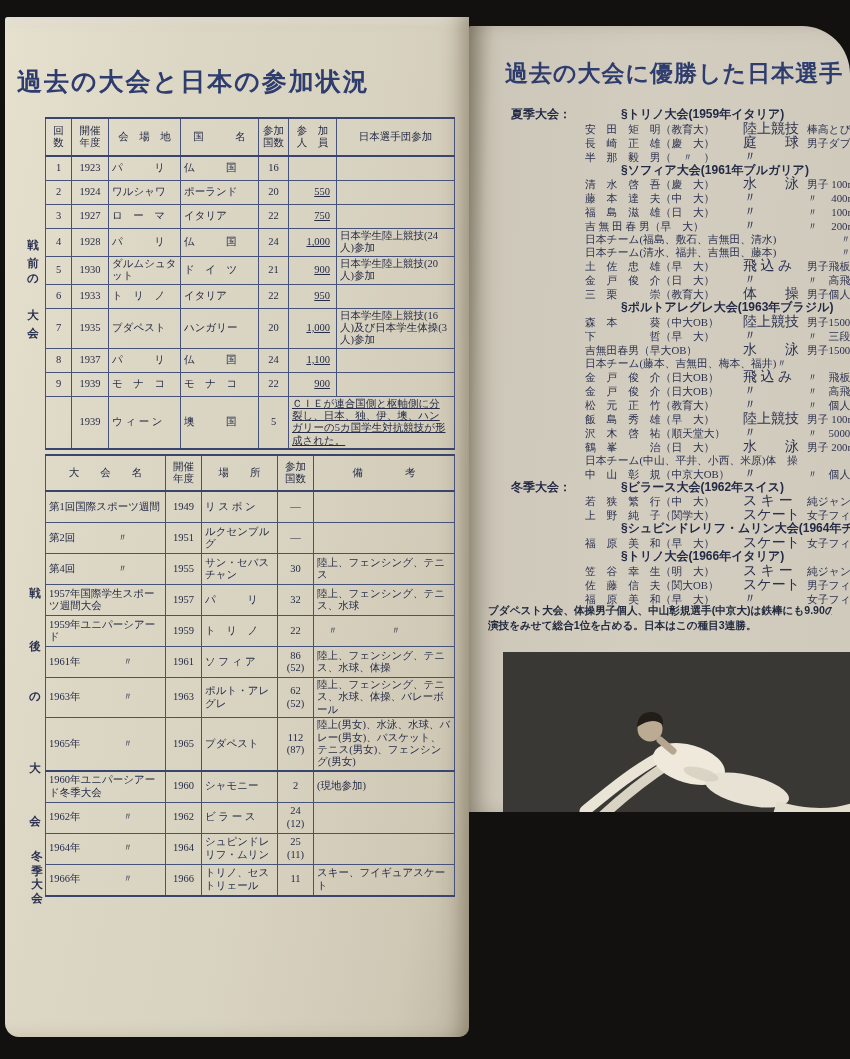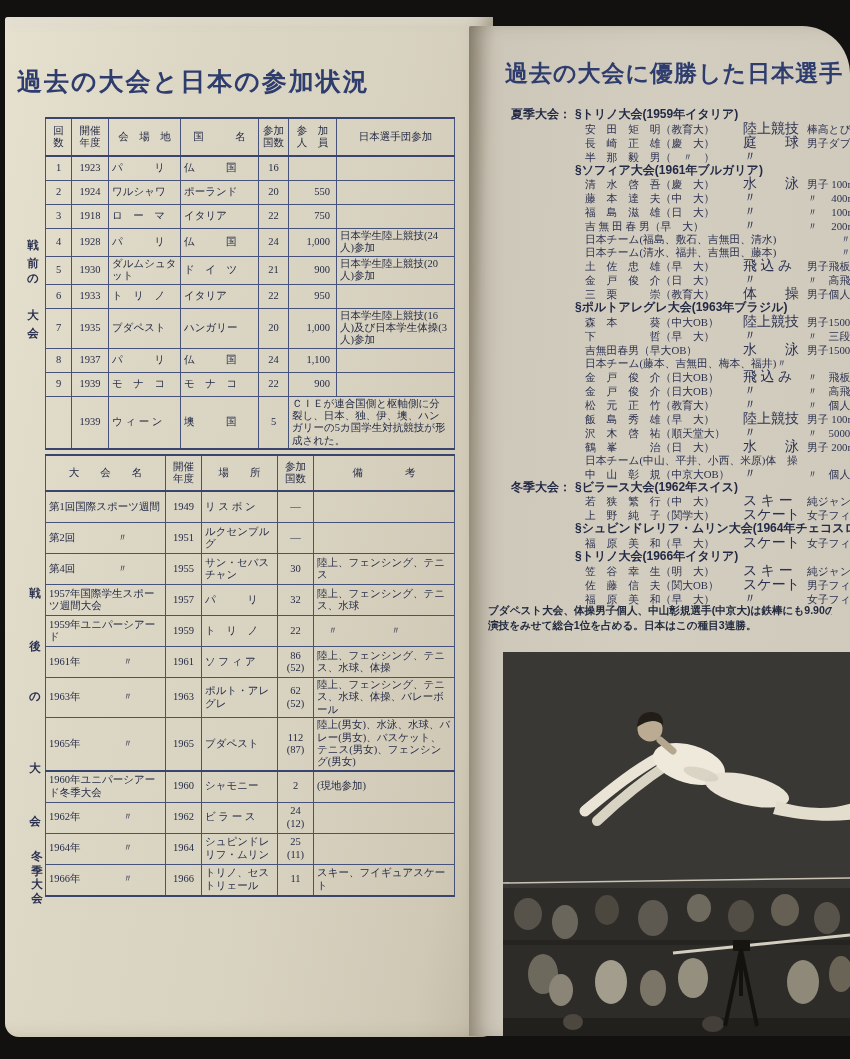--- a/index.html
+++ b/index.html
@@ -8,24 +8,23 @@
     background:#131110;
     font-family:"Liberation Serif", serif;
   }
   
   .page{position:absolute;overflow:hidden;}
   #left-page{
     left:5px;top:17px;width:464px;height:1020px;
     background:linear-gradient(100deg,#e6e0cf 0%,#dcd6c4 30%,#d8d2c0 60%,#cfc8b5 88%,#bfb8a4 100%);
     border-radius:3px 0 10px 14px;
     box-shadow:inset -16px 0 22px -10px rgba(70,58,34,.45), inset 0 10px 14px -10px rgba(255,255,255,.8);
-    padding-left:24px;
   }
   #right-page{
-    left:469px;top:26px;width:381px;height:1010px;
+    left:469px;top:26px;width:381px;height:786px;
     background:linear-gradient(93deg,#b6b0a1 0%,#cdc7b9 6%,#d3cdc0 45%,#d0cabd 100%);
     border-top-left-radius:2px;border-top-right-radius:48px;
     box-shadow:inset 18px 0 24px -12px rgba(60,48,28,.55);
   }
   
   #lp-title{
     position:absolute;left:12px;top:48px;
     font-family:"Liberation Sans", sans-serif;font-weight:bold;
     font-size:25px;letter-spacing:2px;color:#2e3c6e;
   }
@@ -44,37 +43,37 @@
         overflow:hidden;vertical-align:middle;}
   th{white-space:pre-line;font-weight:normal;text-align:center;padding:3px 2px;}
   #t1 th{height:30px;} #t2 th{height:28px;}
   table{border-top:2.5px solid #39456e;border-bottom:2.5px solid #39456e;}
   thead tr{border-bottom:2px solid #39456e;}
   #t1 td{height:21px;}
   #t2 td{height:28px;}
   .c-center{text-align:center;}
   #t1 td:nth-child(1),#t1 td:nth-child(2){text-align:center;}
   #t1 td:nth-child(5){text-align:center;margin-top:16px;}
-  #t1 td:nth-child(6){text-align:right;padding-right:6px;}
+  #t1 td:nth-child(6){text-align:right;padding-right:6px;text-decoration:underline;}
   #t2 td:nth-child(2),#t2 td:nth-child(4){text-align:center;white-space:pre-line;}
   tr.thick-top td{border-top:2.2px solid #39456e;}
   
   #rp-title{
     position:absolute;left:36px;top:32px;
     font-family:"Liberation Sans", sans-serif;font-weight:bold;
     font-size:23px;letter-spacing:1px;color:#2e3c6e;white-space:nowrap;
   }
   #winner-list{position:absolute;left:42px;top:82px;width:339px;color:#2b3150;}
   .line{display:flex;align-items:baseline;line-height:11.4px;margin-bottom:1.6px;white-space:nowrap;}
   .line .lbl{flex:0 0 64px;font-family:"Liberation Sans", sans-serif;font-weight:bold;font-size:12px;color:#232a46;}
   .line .nm{min-width:158px;font-size:10.8px;}
   .line .sp{min-width:64px;font-size:14px;}
   .line .ev{flex:1;font-size:10.8px;overflow:hidden;}
   .line.meet .nm,.line.season .nm{
-    font-family:"Liberation Sans", sans-serif;font-weight:bold;font-size:12px;color:#232a46;}
+    font-family:"Liberation Sans", sans-serif;font-weight:bold;font-size:12px;color:#232a46;margin-left:46px;}
   .line.athlete .nm{padding-left:10px;}
   .line.meet,.line.season{margin-top:1px;margin-bottom:2.2px;}
   #rp-caption{
     position:absolute;left:19px;top:577px;width:344px;
     font-family:"Liberation Sans", sans-serif;font-weight:bold;
     font-size:10.6px;line-height:1.4;color:#222a3e;white-space:nowrap;overflow:hidden;
   }
   #photo{position:absolute;left:34px;top:626px;width:347px;height:384px;}
 </style>
 </head>
@@ -129,21 +128,21 @@
         <td>2</td>
         <td>1924</td>
         <td>ワルシャワ</td>
         <td>ポーランド</td>
         <td>20</td>
         <td>550</td>
         <td></td>
       </tr>
         <tr>
         <td>3</td>
-        <td>1918</td>
+        <td>1927</td>
         <td>ロ　ー　マ</td>
         <td>イタリア</td>
         <td>22</td>
         <td>750</td>
         <td></td>
       </tr>
         <tr>
         <td>4</td>
         <td>1928</td>
         <td>パ　　　リ</td>

